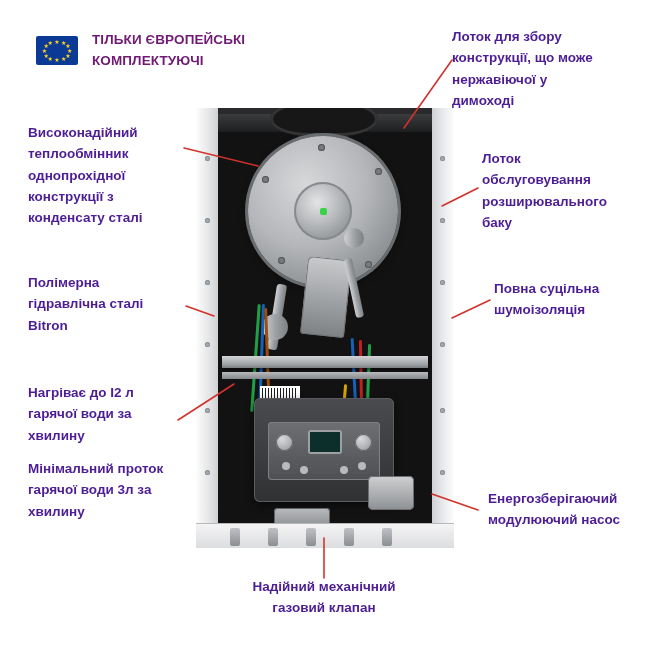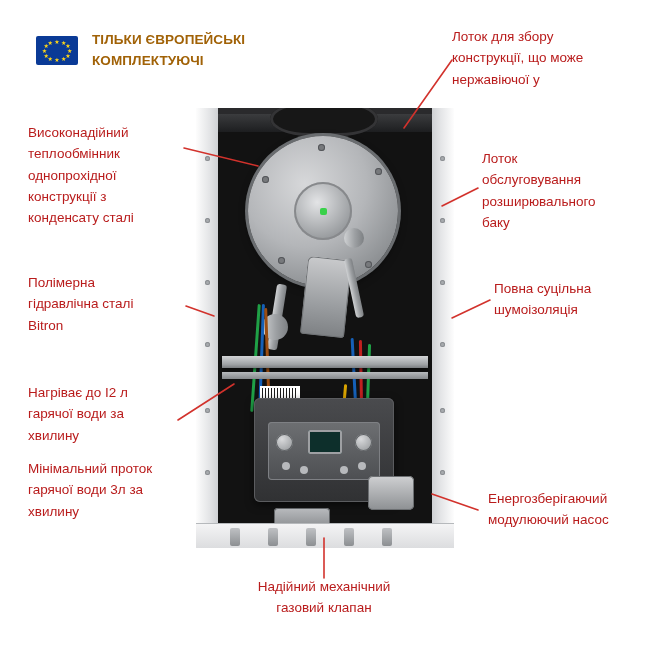--- a/index.html
+++ b/index.html
@@ -45,32 +45,32 @@
     position: absolute;
     color: #ffd617;
     font-size: 6px;
     line-height: 6px;
     transform: translate(-50%, -50%);
   }
   .eu-text {
     font-size: 13.5px;
     line-height: 1.55;
     font-weight: 700;
-    color: #a16207;
+    color: #701a75;
     letter-spacing: .1px;
     max-width: 210px;
   }
 
   
   .callout {
     position: absolute;
     font-size: 13.5px;
     line-height: 1.58;
-    color: #b91c1c;
-    font-weight: 400;
+    color: #4c1d95;
+    font-weight: 700;
   }
   .callout.left  { text-align: left; }
   .callout.right { text-align: left; }
   .callout.center{ text-align: center; }
 
   
   #leaders {
     position: absolute;
     left: 0; top: 0;
     width: 650px; height: 650px;
@@ -392,20 +392,21 @@
       <line x1="178" y1="420" x2="234" y2="384"></line>
       <line x1="478" y1="510" x2="432" y2="494"></line>
       <line x1="324" y1="578" x2="324" y2="538"></line>
     </g>
   </svg>
 
   <div class="callout right" style="left:452px; top:26px; width:190px;">
     <div>Лоток для збору</div>
     <div>конструкції, що може</div>
     <div>нержавіючої у</div>
+    <div>димоході</div>
   </div>
 
   <div class="callout left" style="left:28px; top:98px; width:160px;margin-top:24px;">
     <div>Високонадійний</div>
     <div>теплообмінник</div>
     <div>однопрохідної</div>
     <div>конструкції з</div>
     <div>конденсату сталі</div>
   </div>
 

